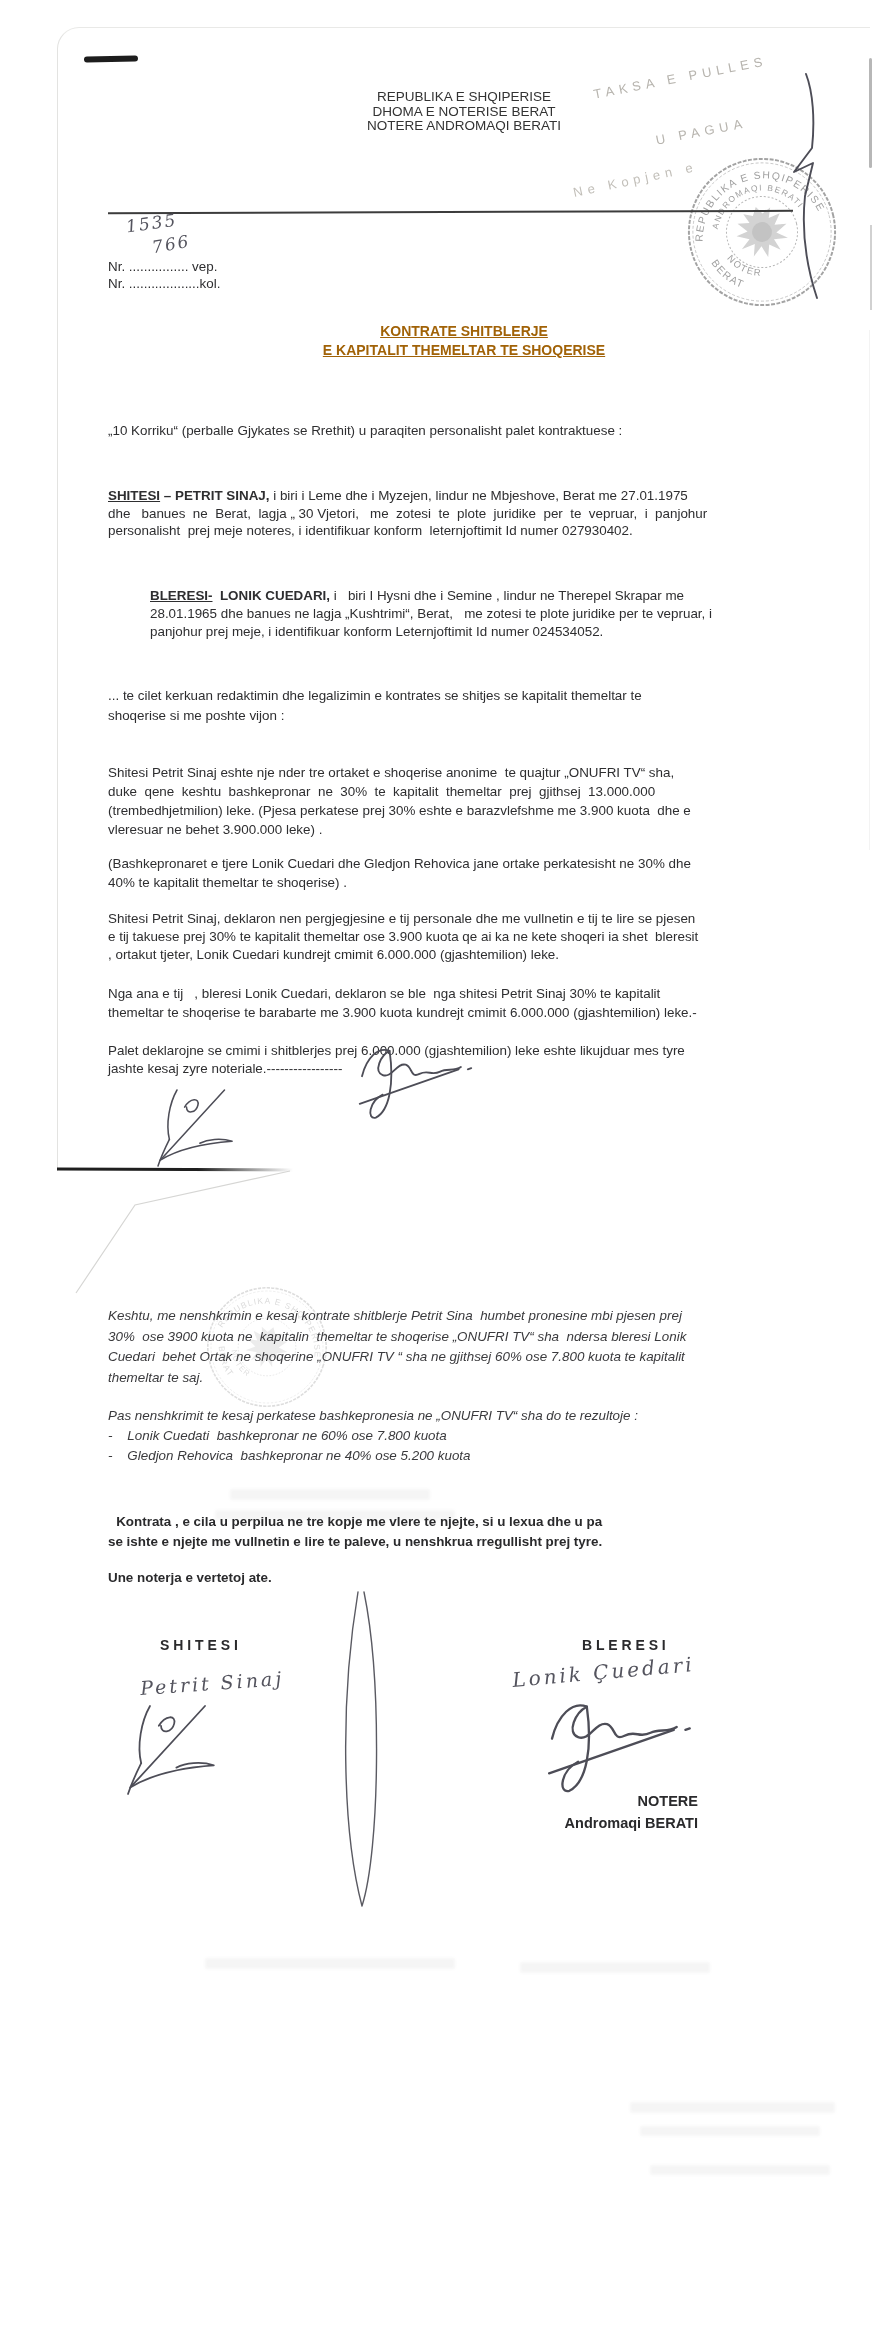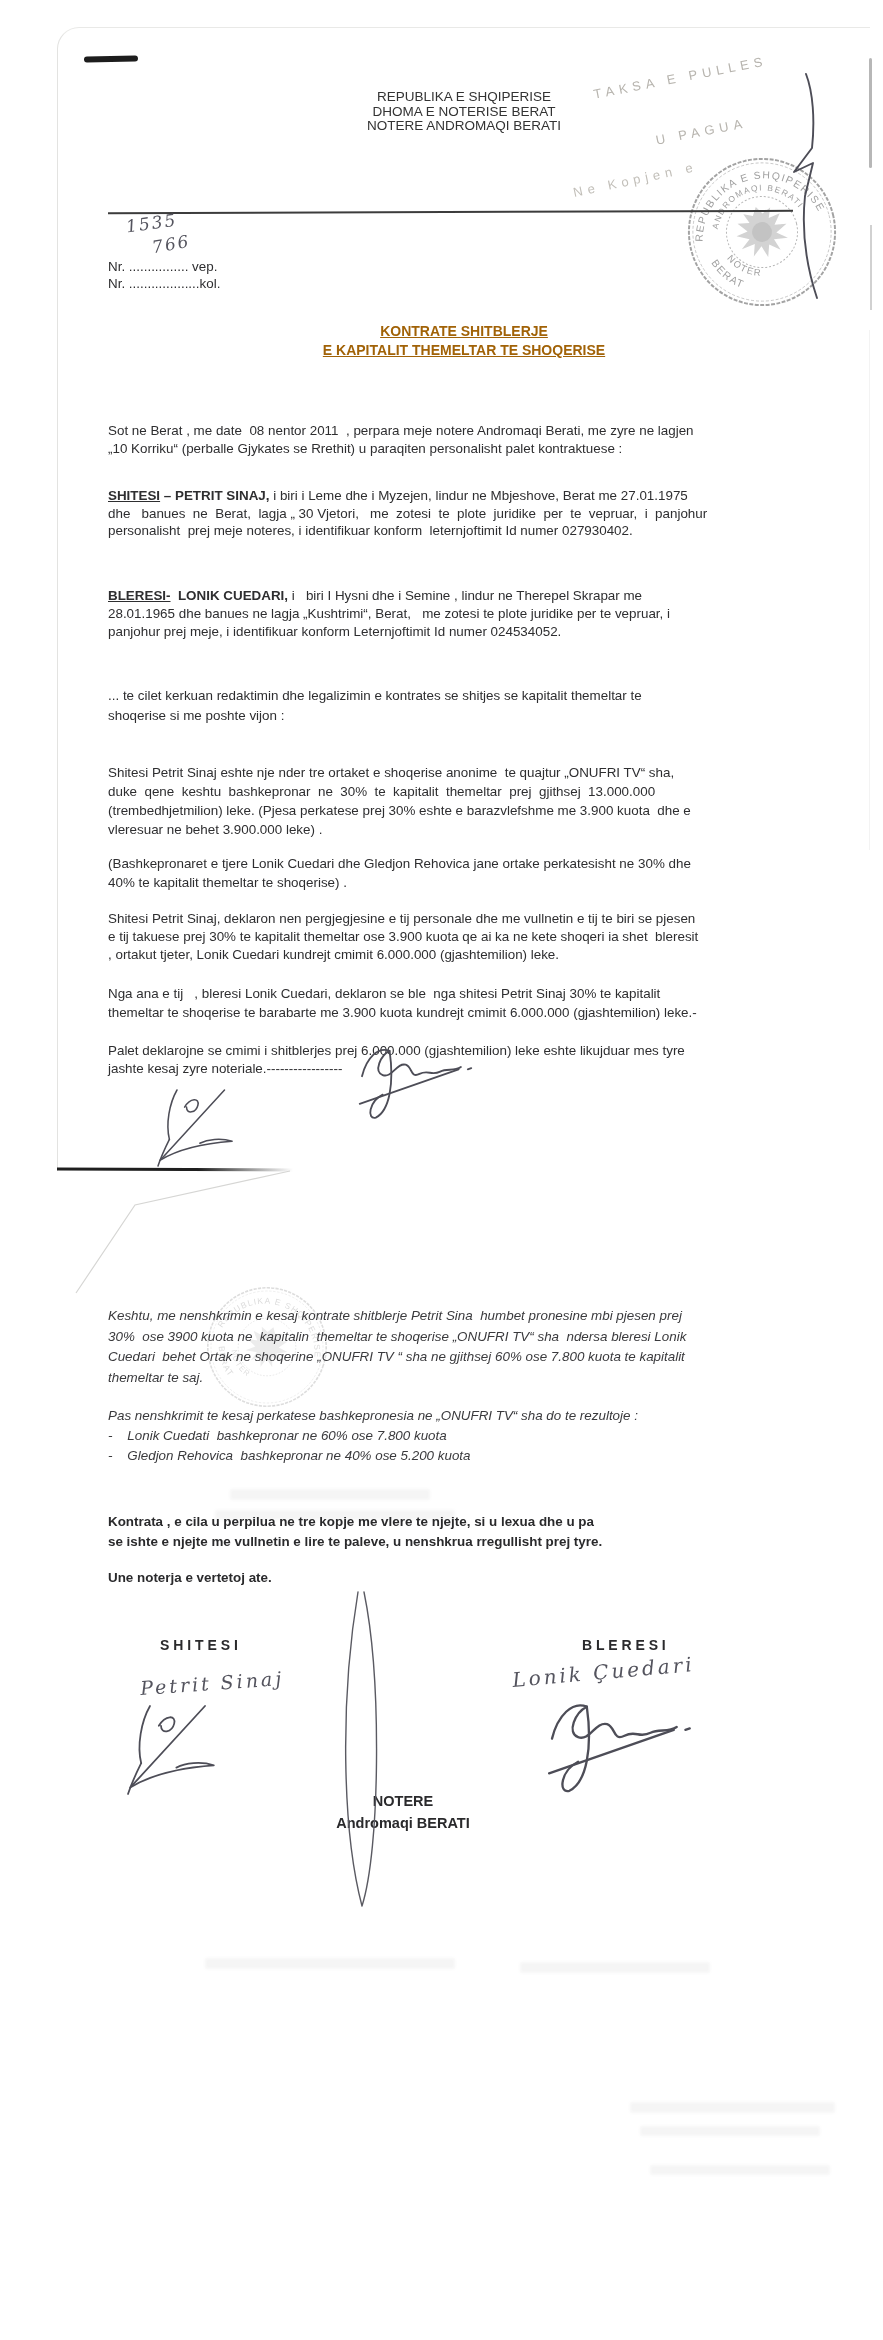--- a/index.html
+++ b/index.html
@@ -2,21 +2,21 @@
 <html><head>
 <meta charset="utf-8">
 <style>
   html,body{margin:0;padding:0;background:#fff;}
   .canvas{position:relative;width:883px;height:2340px;background:#ffffff;overflow:hidden;
           font-family:"Liberation Sans","DejaVu Sans",sans-serif;color:#2e2e30;}
   .abs{position:absolute;}
   .line{white-space:pre;}
   .para{position:absolute;left:108px;font-size:13.4px;}
   .center{text-align:center;}
-  .b{font-weight:bold;}
+  .b{font-weight:bold;text-align:right;}
   .bu{font-weight:bold;text-decoration:underline;}
   .it{font-style:italic;color:#3a3a3d;}
   .hw{position:absolute;font-family:"DejaVu Serif",serif;font-style:italic;color:#54545e;}
   .taxtext{position:absolute;color:#b7b4ae;font-size:13px;letter-spacing:5px;white-space:pre;}
   .ring{fill:none;stroke:#979797;}
   .st{fill:#929292;letter-spacing:1.5px;}
   .bleed{position:absolute;background:#8a8a8a;opacity:.08;filter:blur(1.5px);border-radius:2px;}
   .inkline{fill:none;stroke:#4d4d57;stroke-width:1.6;stroke-linecap:round;stroke-linejoin:round;}
   svg{display:block;}
 </style>
@@ -90,31 +90,30 @@
   </div>
   <div class="hw" style="left:126px;top:213px;font-size:17px;transform:rotate(-8deg);letter-spacing:2px;">1535</div>
   <div class="hw" style="left:152px;top:234px;font-size:17px;transform:rotate(-10deg);letter-spacing:2px;">766</div>
 
   <div class="para center" style="top:322px;width:712px;font-size:14px;font-weight:bold;line-height:18.5px;color:#a16207;">
     <div class="line" style="text-decoration:underline;">KONTRATE SHITBLERJE</div>
     <div class="line" style="text-decoration:underline;">E KAPITALIT THEMELTAR TE SHOQERISE</div>
   </div>
 
   <div class="para" style="top:422px;line-height:17.6px;">
-      <div class="line">Sot ne Berat , me date  08 nentor 2011  , perpara meje notere Andromaqi Berati, me zyre ne lagjen</div>
       <div class="line">„10 Korriku“ (perballe Gjykates se Rrethit) u paraqiten personalisht palet kontraktuese :</div>
     </div>
 
   <div class="para" style="top:487px;line-height:17.7px;">
     <div class="line"><span class="bu">SHITESI</span><span class="b"> – PETRIT SINAJ,</span><span> i biri i Leme dhe i Myzejen, lindur ne Mbjeshove, Berat me 27.01.1975</span></div>
     <div class="line">dhe   banues  ne  Berat,  lagja „ 30 Vjetori,   me  zotesi  te  plote  juridike  per  te  vepruar,  i  panjohur</div>
     <div class="line">personalisht  prej meje noteres, i identifikuar konform  leternjoftimit Id numer 027930402.</div>
   </div>
 
-  <div class="para" style="top:587px;line-height:18.2px;">
+  <div class="para" style="top:587px;line-height:18.2px;margin-left:42px;">
     <div class="line"><span class="bu">BLERESI-</span><span class="b">  LONIK CUEDARI,</span><span> i   biri I Hysni dhe i Semine , lindur ne Therepel Skrapar me</span></div>
     <div class="line">28.01.1965 dhe banues ne lagja „Kushtrimi“, Berat,   me zotesi te plote juridike per te vepruar, i</div>
     <div class="line">panjohur prej meje, i identifikuar konform Leternjoftimit Id numer 024534052.</div>
   </div>
 
   <div class="para" style="top:686px;line-height:19.5px;">
       <div class="line">... te cilet kerkuan redaktimin dhe legalizimin e kontrates se shitjes se kapitalit themeltar te</div>
       <div class="line">shoqerise si me poshte vijon :</div>
     </div>
 
@@ -124,21 +123,21 @@
       <div class="line">(trembedhjetmilion) leke. (Pjesa perkatese prej 30% eshte e barazvlefshme me 3.900 kuota  dhe e</div>
       <div class="line">vleresuar ne behet 3.900.000 leke) .</div>
     </div>
 
   <div class="para" style="top:855px;line-height:18.5px;">
       <div class="line">(Bashkepronaret e tjere Lonik Cuedari dhe Gledjon Rehovica jane ortake perkatesisht ne 30% dhe</div>
       <div class="line">40% te kapitalit themeltar te shoqerise) .</div>
     </div>
 
   <div class="para" style="top:910px;line-height:18px;">
-      <div class="line">Shitesi Petrit Sinaj, deklaron nen pergjegjesine e tij personale dhe me vullnetin e tij te biri se pjesen</div>
+      <div class="line">Shitesi Petrit Sinaj, deklaron nen pergjegjesine e tij personale dhe me vullnetin e tij te lire se pjesen</div>
       <div class="line">e tij takuese prej 30% te kapitalit themeltar ose 3.900 kuota qe ai ka ne kete shoqeri ia shet  bleresit</div>
       <div class="line">, ortakut tjeter, Lonik Cuedari kundrejt cmimit 6.000.000 (gjashtemilion) leke.</div>
     </div>
 
   <div class="para" style="top:984px;line-height:19px;">
       <div class="line">Nga ana e tij   , bleresi Lonik Cuedari, deklaron se ble  nga shitesi Petrit Sinaj 30% te kapitalit</div>
       <div class="line">themeltar te shoqerise te barabarte me 3.900 kuota kundrejt cmimit 6.000.000 (gjashtemilion) leke.-</div>
     </div>
 
   <div class="para" style="top:1042px;line-height:17.5px;">

